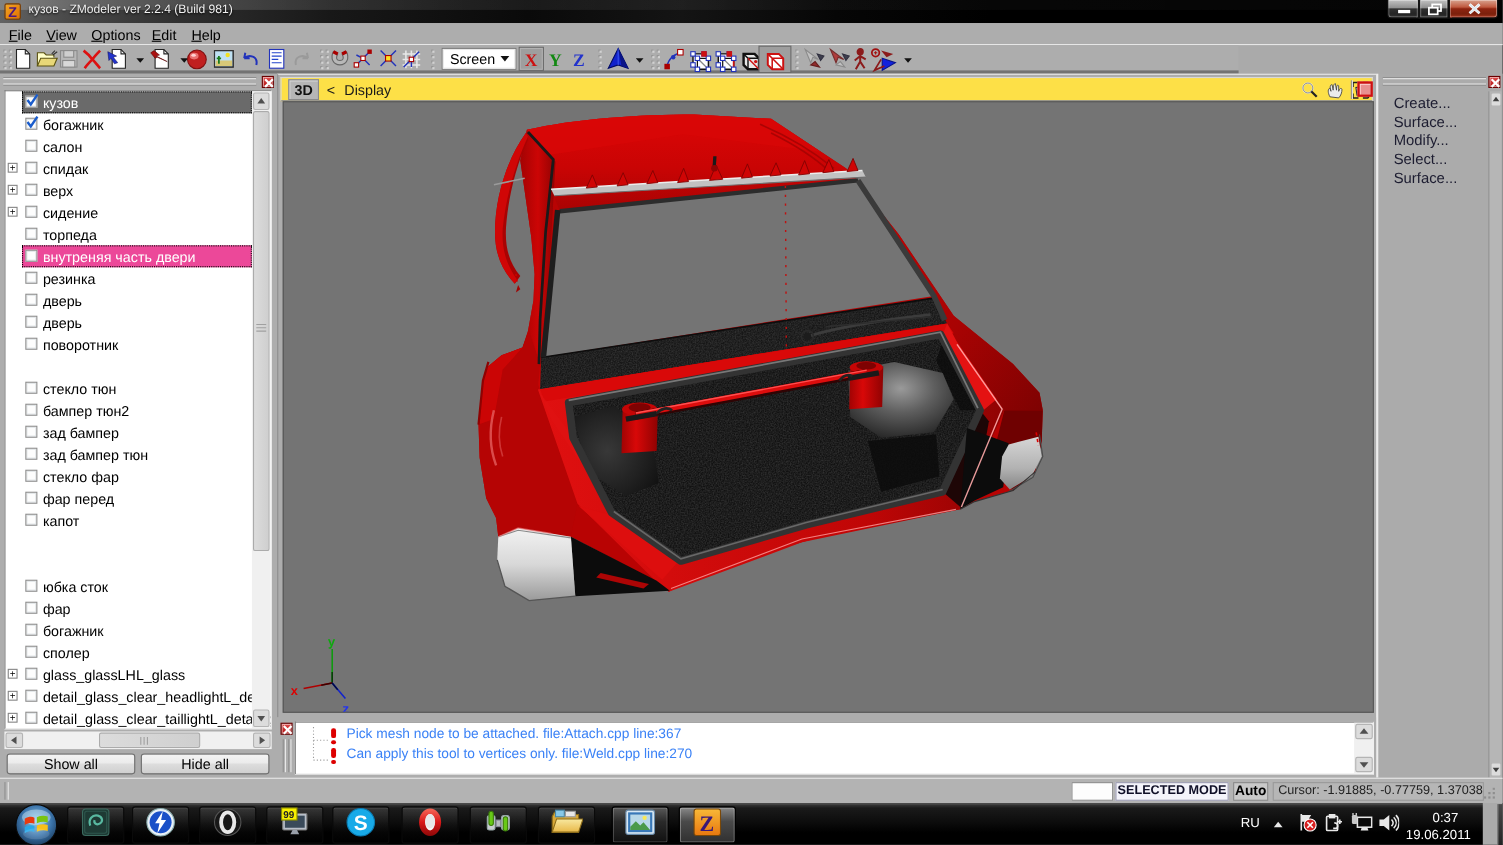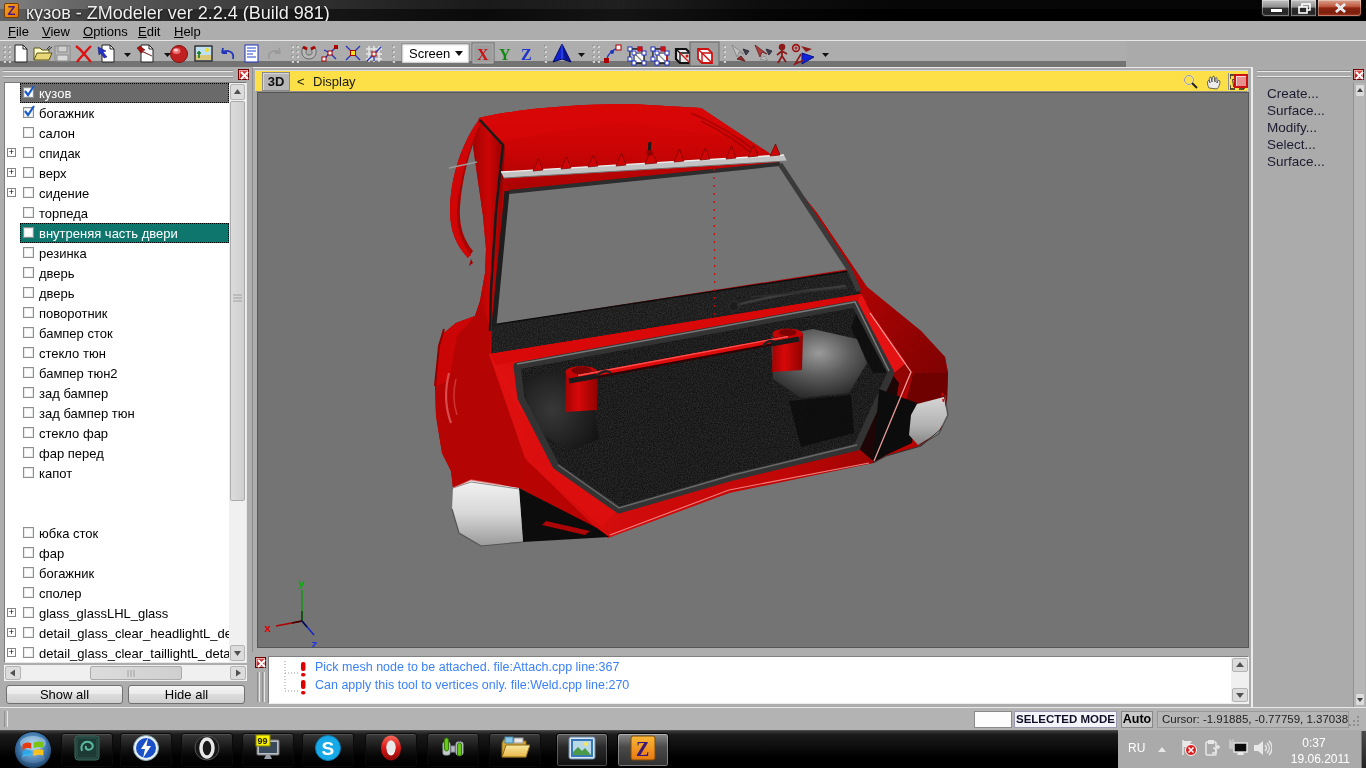--- a/index.html
+++ b/index.html
@@ -4,42 +4,42 @@
 <style>
 *{margin:0;padding:0;box-sizing:border-box}
 html,body{width:1366px;height:768px;overflow:hidden;background:#000}
 body{font-family:"Liberation Sans",sans-serif}
 .abs{position:absolute}
 #screen{position:absolute;left:0;top:0;width:1366px;height:768px;background:#aaa}
 
 #titlebar{left:0;top:0;width:1366px;height:21px;background:linear-gradient(90deg,#636363 0px,#4a4a4a 60px,#303030 160px,#181818 300px,#0a0a0a 480px,#141414 620px,#060606 760px,#000 900px,#000 1366px)}
 #titlebar .tgloss{position:absolute;left:0;top:0;width:1366px;height:9px;background:linear-gradient(90deg,rgba(255,255,255,.20),rgba(255,255,255,.08) 30%,rgba(255,255,255,.03) 55%,rgba(255,255,255,.02))}
 #ticon{left:4px;top:3px;width:15px;height:15px;background:linear-gradient(135deg,#f5a623,#e07000);border:1px solid #7a3c00;border-radius:2px;color:#4a1880;font-weight:bold;font-size:13px;line-height:13px;text-align:center}
-#ttext{left:26px;top:3px;color:#f0f0f0;font-size:18px;text-shadow:0 1px 2px #000}
+#ttext{left:26px;top:3px;color:#f0f0f0;font-size:11px;text-shadow:0 1px 2px #000}
 .wbtn{position:absolute;top:0;height:17px;border:1px solid #141414;border-top:none;box-shadow:inset 0 0 0 1px rgba(255,255,255,.35);background:linear-gradient(#c2c2c2 0%,#8e8e8e 45%,#303030 50%,#242424 80%,#383838)}
 #btnmin{left:1261px;width:29px;border-radius:0 0 0 4px}
 #btnmax{left:1290px;width:27px}
 #btnclose{left:1317px;width:45px;border-radius:0 0 4px 0;background:linear-gradient(#d8a28e 0%,#c05a40 40%,#8e2410 50%,#7a200c 80%,#b03a22)}
 #btnmin b{position:absolute;left:9px;top:9px;width:11px;height:3px;background:#fff;box-shadow:0 1px 1px #222}
 
 
 #menubar{left:0;top:21px;width:1366px;height:20px;background:#adadad;border-bottom:1px solid #e6e6e6;color:#000;font-size:13px}
 #menubar span{position:absolute;top:3px}
 
-#toolbar{left:0;top:41px;width:1126px;height:26px;background:#adadad;border-bottom:6px solid #737373}
+#toolbar{left:0;top:41px;width:1126px;height:26px;background:#adadad;border-bottom:3px solid #737373}
 
 #leftpanel{left:0;top:67px;width:252px;height:640px;background:#adadad}
 .griplines{position:absolute;height:8px;border-top:1px solid #8f8f8f;border-bottom:1px solid #8f8f8f;box-shadow:inset 0 1px 0 #e8e8e8,inset 0 -1px 0 #e8e8e8}
 .redx{position:absolute;width:11px;height:11px;background:linear-gradient(#e05050,#b01010);border:1px solid #6a0000;box-shadow:inset 0 0 0 1px rgba(255,255,255,.5)}
 .redx svg{position:absolute;left:0;top:0}
 #listbox{left:4px;top:15px;width:243px;height:581px;background:#fff;border:1px solid #7a7a7a;border-right-color:#e8e8e8;border-bottom-color:#e8e8e8;overflow:hidden}
 .lrow{position:absolute;left:0;width:241px;height:32px;font-size:13px;color:#000}
 .lrow .rbox{position:absolute;left:15px;top:0;width:209px;height:20px}
 .lrow.sel .rbox{background:#6a6a6a;outline:1px dotted #000;outline-offset:-1px;color:#fff}
-.lrow.dis .rbox{background:#0f766e;outline:1px dotted #000;outline-offset:-1px;color:#fff}
+.lrow.dis .rbox{background:#ec4899;outline:1px dotted #000;outline-offset:-1px;color:#fff}
 .cb{position:absolute;left:3px;top:4px;width:11px;height:11px;background:#fdfdfd;border:1px solid #8e8e8e;box-shadow:inset 0 0 0 1px #e4e8ea}
 .lrow .txt{position:absolute;left:19px;top:3px;white-space:nowrap}
 .expander{position:absolute;left:2px;top:5px;width:9px;height:9px;background:#fff;border:1px solid #848484;color:#000;font-size:9px;line-height:7px;text-align:center}
 .chk{position:absolute;left:-1px;top:-3px;width:14px;height:14px}
 #vscroll{left:229px;top:16px;width:17px;height:579px;background:#f0f0f0}
 #hscroll{left:4px;top:598px;width:243px;height:16px;background:#f0f0f0}
 .sbtn{position:absolute;background:#dcdcdc;border:1px solid #b4b4b4;border-radius:2px}
 .sthumb{position:absolute;background:linear-gradient(90deg,#dcdcdc,#cfcfcf);border:1px solid #ababab;border-radius:2px}
 .pbtn{position:absolute;height:19px;background:linear-gradient(#f4f4f4,#ebebeb 45%,#dddddd 50%,#cfcfcf);border:1px solid #707070;border-radius:3px;font-size:13px;color:#000;text-align:center;line-height:17px}
 
@@ -54,21 +54,21 @@
 #rscroll{position:absolute;left:100px;top:16px;width:12px;height:624px;background:#b6b6b6;border-left:1px solid #909090}
 
 #msgpanel{left:252px;top:652px;width:999px;height:55px;background:#adadad}
 #msgbox{position:absolute;left:16px;top:4px;width:981px;height:48px;background:#fff;border:1px solid #808080;border-right-color:#eee;border-bottom-color:#eee}
 .msgrow{position:absolute;left:0;font-size:12.5px;color:#3b82f6;white-space:nowrap}
 #msgscroll{position:absolute;left:962px;top:0;width:18px;height:46px;background:#f0f0f0}
 
 #statusbar{left:0;top:707px;width:1366px;height:23px;background:#b3b3b3;border-top:1px solid #e8e8e8}
 .stbox{position:absolute;top:3px;height:17px;font-size:12.5px}
 
-#taskbar{left:0;top:730px;width:1118px;height:38px;background:linear-gradient(#3a3a3a 0%,#1a1a1a 10%,#0c0c0c 45%,#000 70%,#000);border-top:1px solid #4a4a4a}
+#taskbar{left:0;top:730px;width:1348px;height:38px;background:linear-gradient(#3a3a3a 0%,#1a1a1a 10%,#0c0c0c 45%,#000 70%,#000);border-top:1px solid #4a4a4a}
 .tbtn{position:absolute;top:2px;width:52px;height:34px;border-radius:3px;background:linear-gradient(rgba(255,255,255,.13),rgba(255,255,255,.04) 45%,rgba(0,0,0,.25));border:1px solid #0a0a0a;box-shadow:inset 0 1px 0 rgba(255,255,255,.12)}
 .tico{position:absolute;left:50%;top:50%;transform:translate(-50%,-50%)}
 #tray{position:absolute;left:0;top:0;width:1366px;height:38px;color:#fff}
 </style>
 </head>
 <body>
 <div id="screen">
   <div class="abs" id="titlebar">
     <div class="tgloss"></div>
     <div class="abs" id="ticon">Z</div>
@@ -407,26 +407,20 @@
       <div class="lrow" style="top:200px">
           <div class="rbox">
             <div class="cb"></div>
             <span class="txt">дверь</span>
           </div>
         </div>
       <div class="lrow" style="top:220px">
           <div class="rbox">
             <div class="cb"></div>
             <span class="txt">поворотник</span>
-          </div>
-        </div>
-      <div class="lrow" style="top:240px">
-          <div class="rbox">
-            <div class="cb"></div>
-            <span class="txt">бампер сток</span>
           </div>
         </div>
       <div class="lrow" style="top:260px">
           <div class="rbox">
             <div class="cb"></div>
             <span class="txt">стекло тюн</span>
           </div>
         </div>
       <div class="lrow" style="top:280px">
           <div class="rbox">
@@ -957,17 +951,17 @@
           <rect x="6" y="4" width="13" height="9" fill="#0a0a0a" stroke="#e8e8e8" stroke-width="1.4"></rect>
           <path d="M10 13 L15 13 L16 16 L9 16 Z" fill="#e8e8e8"></path>
           <rect x="1" y="2" width="5" height="8" rx="1" fill="#c8c8c8"></rect>
           <path d="M2 2 L2 0 M5 2 L5 0" stroke="#c8c8c8" stroke-width="1.3"></path>
         </svg>
 <svg class="abs" style="left:1252px;top:7px" width="20" height="20">
           <path d="M2 7 L6 7 L11 3 L11 17 L6 13 L2 13 Z" fill="#e8e8e8"></path>
           <path d="M13 7 C15 9 15 11 13 13 M15 5 C18 8 18 12 15 15 M17 3 C21 7 21 13 17 17" stroke="#e8e8e8" stroke-width="1.4" fill="none"></path>
         </svg>
 <div class="abs" style="left:1290px;top:5px;width:48px;text-align:center;font-size:12px;color:#fff">0:37</div>
-<div class="abs" style="left:1278px;top:21px;width:72px;text-align:right;font-size:12px;color:#fff">19.06.2011</div>
+<div class="abs" style="left:1278px;top:21px;width:72px;text-align:left;font-size:12px;color:#fff">19.06.2011</div>
 <div class="abs" style="left:1361px;top:0;width:5px;height:38px;background:linear-gradient(#4a4a4a,#222);border-left:1px solid #777"></div>
 </div>
     </div>
 </div>
 
 </body></html>

